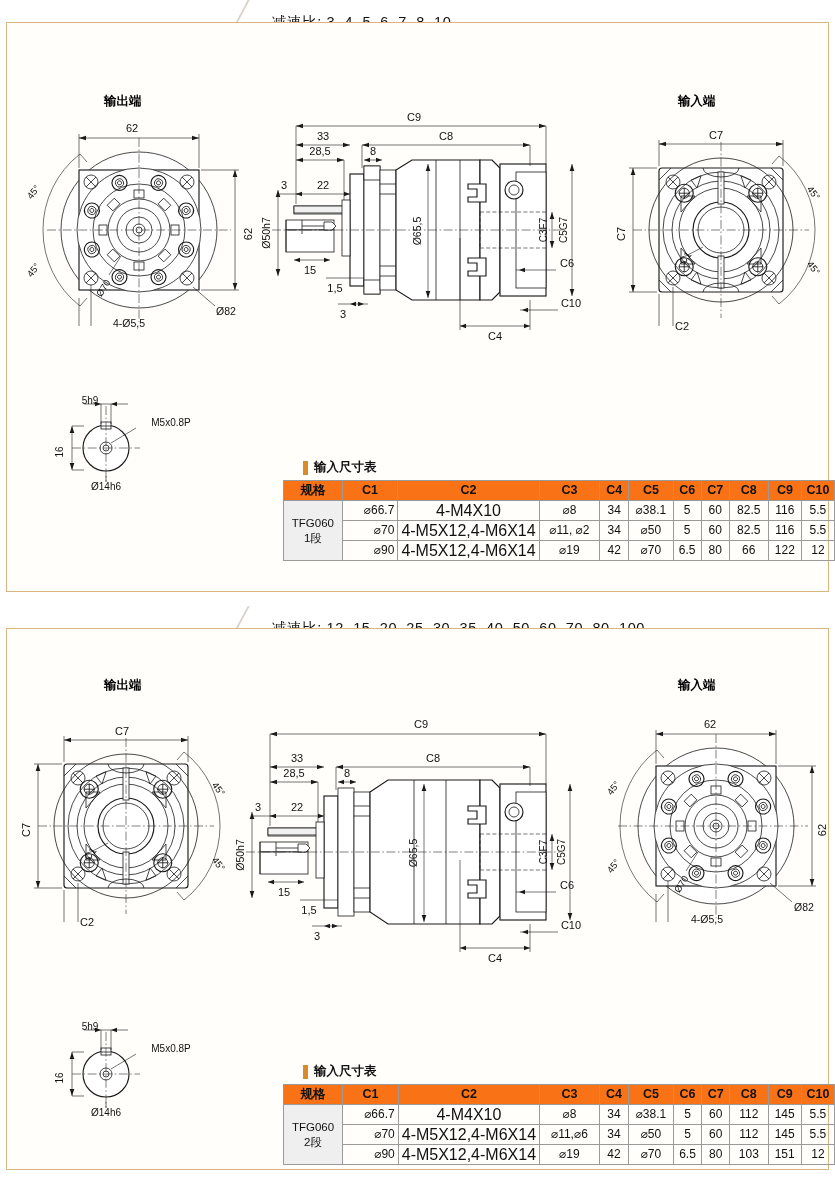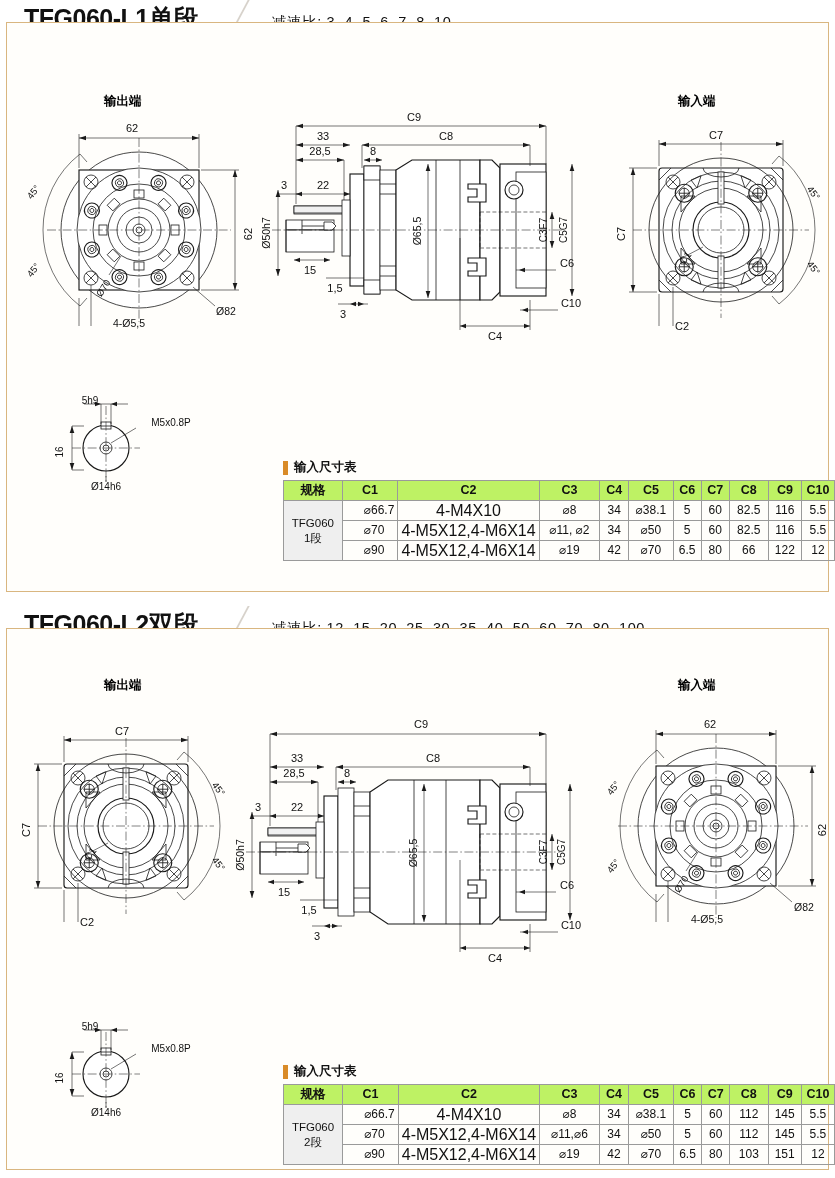--- a/index.html
+++ b/index.html
@@ -38,54 +38,51 @@
   }
   .unit{
     position:absolute;right:22px;top:22px;font-size:11px;color:#111;
   }
 
   
   .caption{position:absolute;font-size:12.5px;font-weight:bold;color:#000000;}
 
   
   .tblock{position:absolute;}
-  .tbl-head{display:flex;align-items:center;gap:6px;margin-bottom:4px;}
+  .tbl-head{display:flex;align-items:center;gap:6px;margin-bottom:4px;margin-left:20px;}
   .tbl-marker{width:5px;height:14px;background:#d98b28;display:inline-block;}
   .tbl-title{font-size:12.5px;font-weight:bold;color:#111;}
   table.dims{border-collapse:collapse;font-size:12px;}
   table.dims th,table.dims td{
     border:1px solid #9a9a9a;padding:1px 3px;text-align:center;white-space:nowrap;
     height:17px;line-height:15px;color:#111;
   }
-  table.dims thead th{background:#bef264;font-weight:bold;font-size:12.5px;}
+  table.dims thead th{background:#f97316;font-weight:bold;font-size:12.5px;}
   table.dims td.spec{background:#efefef;font-size:11.5px;font-weight:normal;}
-  table.dims td.lead{text-align:left;padding-left:21px;}
+  table.dims td.lead{text-align:right;padding-left:21px;}
   table.dims td.c2{font-size:16px;}
 
   
   svg.draw{position:absolute;overflow:visible;}
   svg.draw text{font-family:"Liberation Sans","DejaVu Sans",sans-serif;fill:#111;}
   .ln{stroke:#1a1a1a;fill:none;}
   .thin{stroke-width:.8;}
   .med{stroke-width:1.15;}
   .dim{stroke:#1a1a1a;stroke-width:.6;fill:none;}
   .cl{stroke:#1a1a1a;stroke-width:.55;fill:none;stroke-dasharray:9 2.5 1.6 2.5;}
   .hid{stroke:#1a1a1a;stroke-width:.6;fill:none;stroke-dasharray:4 2.2;}
   .fillw{fill:#ffffff;}
   .fillg{fill:#f1f1f1;}
   .dk{fill:#1a1a1a;}
 </style>
 </head>
 <body>
 
 <div class="titlebar t1">
   <div class="title-chevron"></div>
-  <div class="title-wrap">
-    <div class="title-text">TFG060-L1单段</div>
-  </div>
   <div class="title-underline"></div>
   <div class="ratio">减速比: 3, 4, 5, 6, 7, 8, 10</div>
   <div class="unit">单位[mm]</div>
 </div>
 
 <div class="panel p1"></div>
 
 <div class="caption" style="left:104px;top:93px;">输出端</div>
 <div class="caption" style="left:678px;top:93px;">输入端</div>
 
@@ -565,23 +562,20 @@
         <td>66</td>
         <td>122</td>
         <td>12</td>
       </tr>
     </tbody>
   </table>
 </div>
 
 <div class="titlebar t2">
   <div class="title-chevron"></div>
-  <div class="title-wrap">
-    <div class="title-text">TFG060-L2双段</div>
-  </div>
   <div class="title-underline"></div>
   <div class="ratio">减速比: 12, 15, 20, 25, 30, 35, 40, 50, 60, 70, 80, 100</div>
   <div class="unit">单位[mm]</div>
 </div>
 
 <div class="panel p2"></div>
 
 <div class="caption" style="left:104px;top:677px;">输出端</div>
 <div class="caption" style="left:678px;top:677px;">输入端</div>
 

